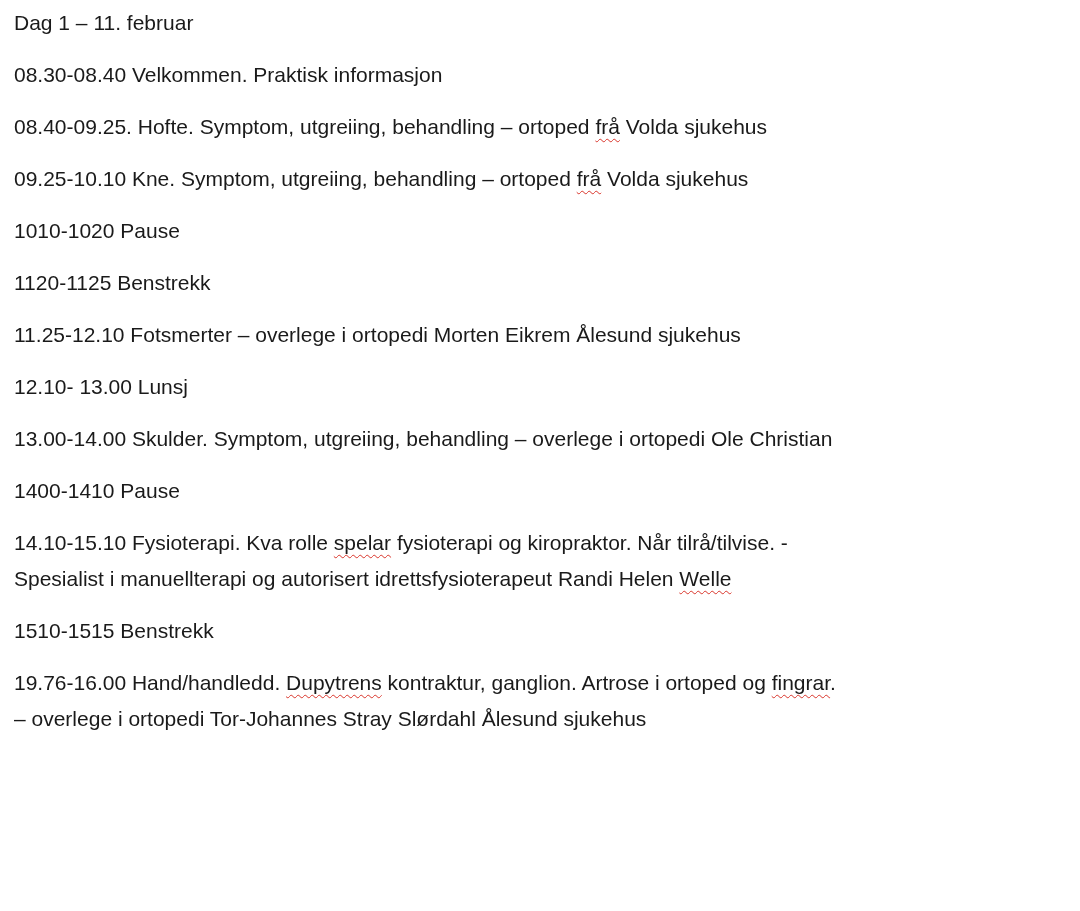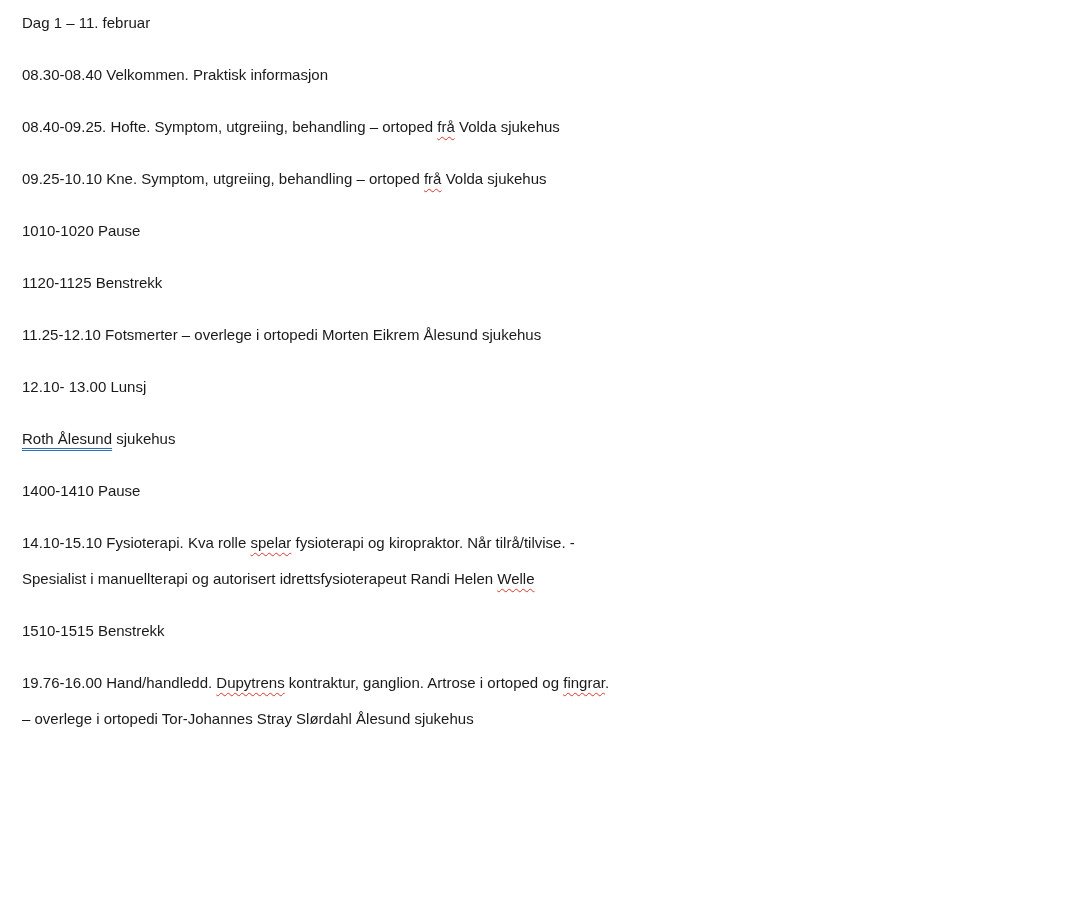--- a/index.html
+++ b/index.html
@@ -12,23 +12,23 @@
       height: 911px;
       overflow: hidden;
       font-family: "Liberation Sans", "DejaVu Sans", sans-serif;
       color: #1a1a1a;
     }
     .doc {
       position: relative;
       padding: 5px 0 0 14px;
     }
     .para {
-      font-size: 15px;
+      font-size: 21px;
       line-height: 36px;
-      margin: 0 0 16px 8px;
+      margin: 0 0 16px 0;
       white-space: nowrap;
     }
     .line { display: block; }
     .sp {
       text-decoration: underline wavy #d9352b;
       text-decoration-thickness: 1px;
       text-underline-offset: 4px;
     }
     .gr {
       text-decoration: underline double #2f6fb2;
@@ -59,21 +59,21 @@
       <p class="para">
         <span class="line"><span>1120-1125 Benstrekk</span></span>
       </p>
       <p class="para">
         <span class="line"><span>11.25-12.10 Fotsmerter – overlege i ortopedi Morten Eikrem Ålesund sjukehus</span></span>
       </p>
       <p class="para">
         <span class="line"><span>12.10- 13.00 Lunsj</span></span>
       </p>
       <p class="para">
-        <span class="line"><span class="gr">Roth  Ålesund</span><span> sjukehus</span></span>
+        <span class="line"><span>13.00-14.00 Skulder. Symptom, utgreiing, behandling – overlege i ortopedi Ole Christian</span></span>
       </p>
       <p class="para">
         <span class="line"><span>1400-1410 Pause</span></span>
       </p>
       <p class="para">
         <span class="line"><span>14.10-15.10 Fysioterapi. Kva rolle </span><span class="sp">spelar</span><span> fysioterapi og kiropraktor. Når tilrå/tilvise. -</span></span>
         <span class="line"><span>Spesialist i manuellterapi og autorisert idrettsfysioterapeut Randi Helen </span><span class="sp">Welle</span></span>
       </p>
       <p class="para">
         <span class="line"><span>1510-1515 Benstrekk</span></span>

